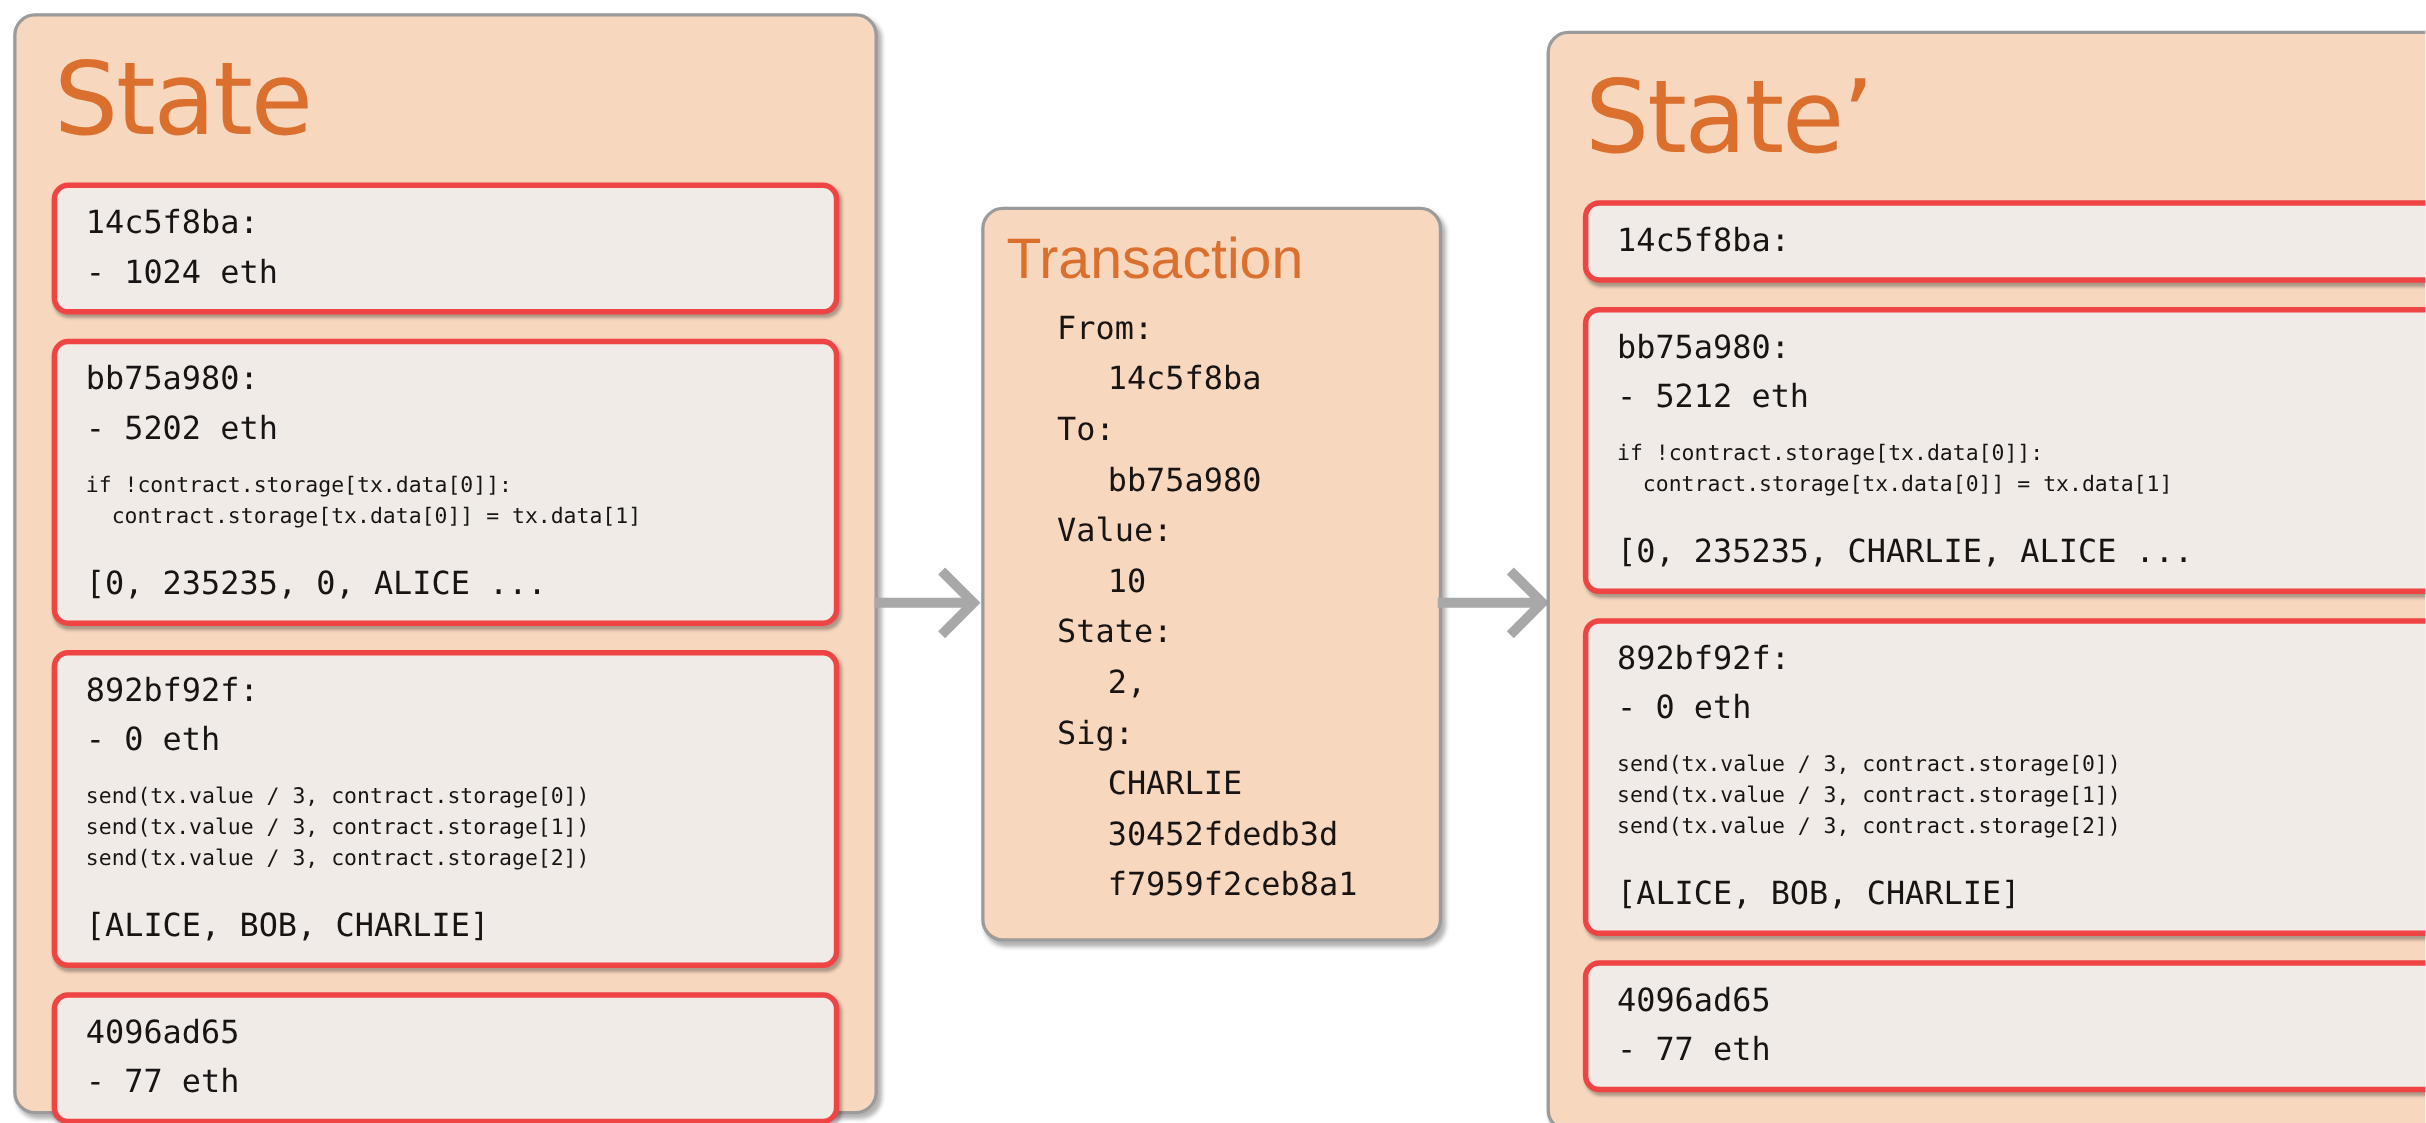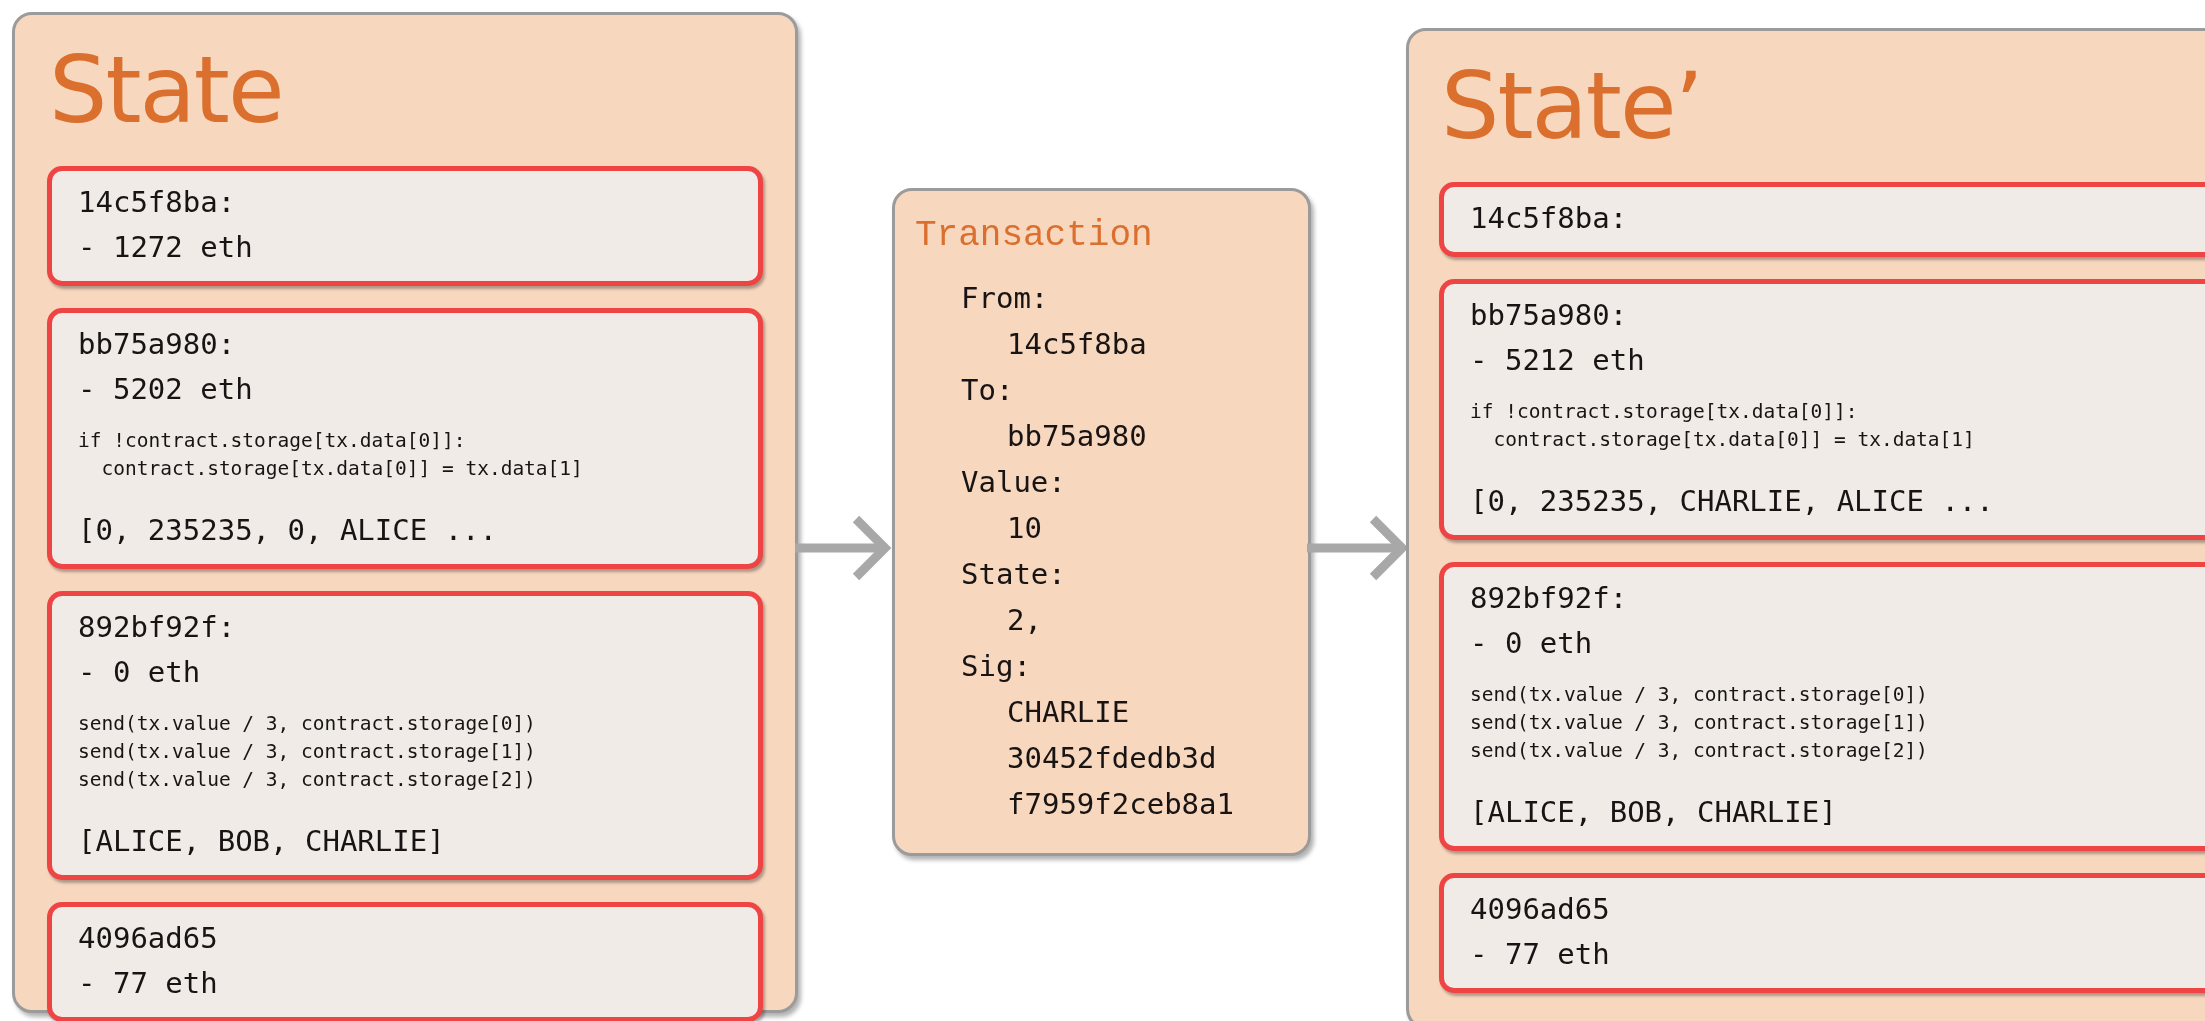--- a/index.html
+++ b/index.html
@@ -76,23 +76,23 @@
   }
   .storage-line {
     margin-top: 25px;
     font-size: 29px;
     line-height: 45px;
     white-space: pre;
   }
 
   
   .tx-title {
-    font-family: Liberation Mono, monospace;
+    font-family: Liberation Sans, sans-serif;
     font-weight: normal;
-    font-size: 36px;
+    font-size: 52px;
     line-height: 62px;
     color: #da6f2e;
     margin: 0 0 8px 0;
     white-space: pre;
   }
   .tx-line {
     font-size: 29px;
     line-height: 46px;
     white-space: pre;
   }
@@ -105,21 +105,21 @@
 </head>
 <body>
 
 <div id="canvas">
 
   <section class="panel" id="state-before-panel">
     <h1 class="panel-title">State</h1>
 
     <div class="account">
       <div class="acct-line">14c5f8ba:</div>
-      <div class="acct-line">- 1272 eth</div>
+      <div class="acct-line">- 1024 eth</div>
     </div>
 
     <div class="account">
       <div class="acct-line">bb75a980:</div>
       <div class="acct-line">- 5202 eth</div>
       <div class="code-block">
         <div class="code-line">if !contract.storage[tx.data[0]]:</div>
         <div class="code-line">  contract.storage[tx.data[0]] = tx.data[1]</div>
       </div>
       <div class="storage-line">[0, 235235, 0, ALICE ...</div>

